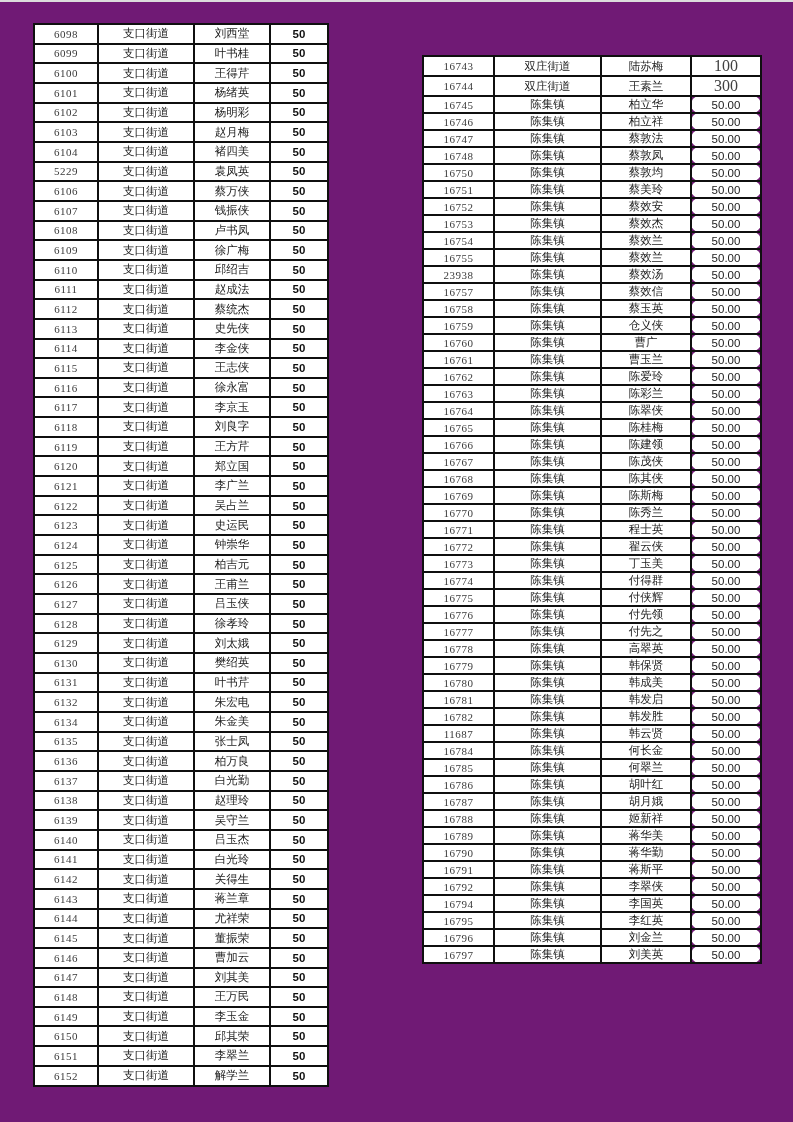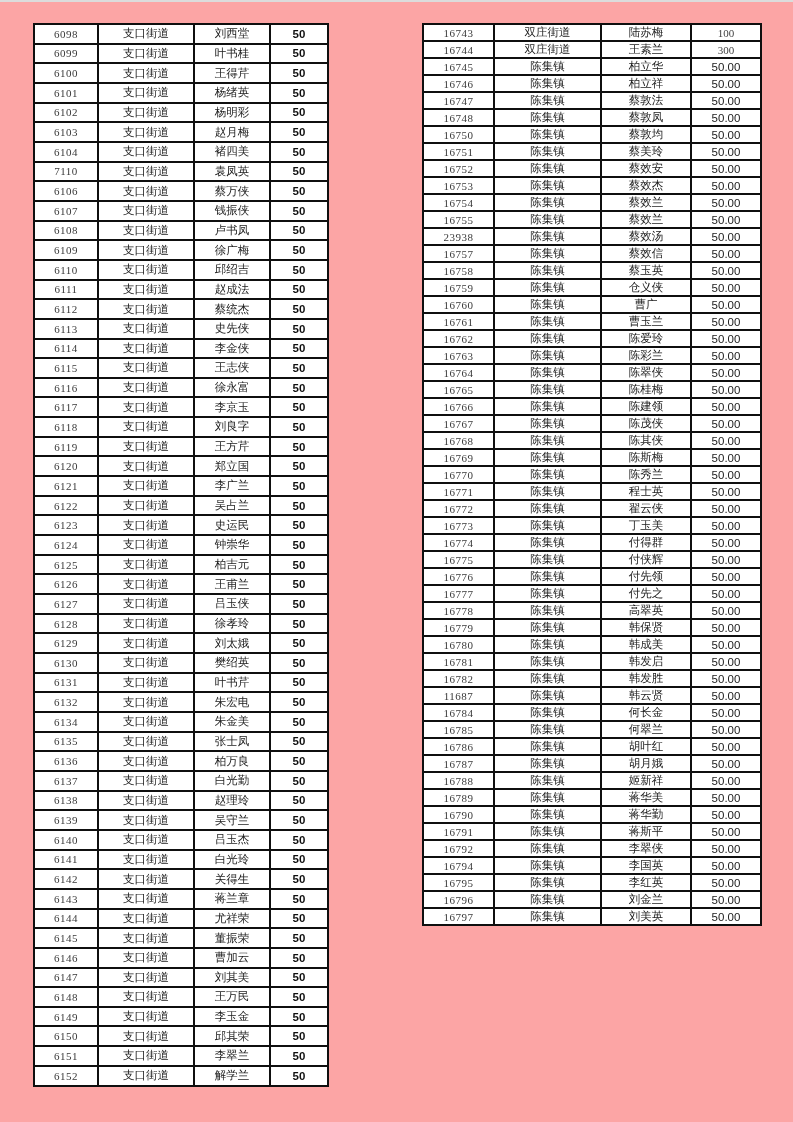--- a/index.html
+++ b/index.html
@@ -5,39 +5,39 @@
   html, body {
     margin: 0;
     padding: 0;
     background: #ffffff;
     font-family: "Liberation Serif", serif;
   }
   .page {
     position: relative;
     width: 793px;
     height: 1122px;
-    background: #fca5a5;
+    background: #701a75;
     overflow: hidden;
   }
   .scan-edge {
     position: absolute;
     top: 0;
     left: 0;
     width: 100%;
     height: 2px;
     background: #dcdcdc;
   }
   table.roster-table {
     position: absolute;
     top: 23px;
     border-collapse: collapse;
     table-layout: fixed;
   }
   table.roster-table.left  { left: 33px;  width: 294px; height: 1064px; }
-  table.roster-table.right { left: 422px; width: 338px; height: 828px; }
+  table.roster-table.right { left: 422px; width: 338px; height: 828px; margin-top: 32px; }
   .roster-table td {
     border: 2px solid #0f0f0f;
     text-align: center;
     vertical-align: middle;
     padding: 0;
     overflow: hidden;
     white-space: nowrap;
     background: #ffffff;
   }
   td.id-cell {
@@ -53,27 +53,28 @@
   }
   td.amount-cell.amt-bold {
     font-family: "Liberation Sans", sans-serif;
     font-weight: 700;
     font-size: 11.5px;
     color: #101010;
     margin-left: 32px;
   }
   td.amount-cell.amt-serif {
     font-family: "Liberation Serif", serif;
-    font-size: 11px;
+    font-size: 16px;
     color: #3f3f3f;
   }
   td.amount-cell.amt-sans {
     font-family: "Liberation Sans", sans-serif;
     font-size: 11.5px;
     color: #222222;
+    border-radius: 9px;
   }
 </style>
 </head>
 <body>
 
 <div class="page">
   <div class="scan-edge"></div>
 
   <table class="roster-table left">
     <colgroup>
@@ -119,21 +120,21 @@
           <td class="name-cell">赵月梅</td>
           <td class="amount-cell amt-bold">50</td>
         </tr>
         <tr>
           <td class="id-cell">6104</td>
           <td class="district-cell">支口街道</td>
           <td class="name-cell">褚四美</td>
           <td class="amount-cell amt-bold">50</td>
         </tr>
         <tr>
-          <td class="id-cell">7110</td>
+          <td class="id-cell">5229</td>
           <td class="district-cell">支口街道</td>
           <td class="name-cell">袁凤英</td>
           <td class="amount-cell amt-bold">50</td>
         </tr>
         <tr>
           <td class="id-cell">6106</td>
           <td class="district-cell">支口街道</td>
           <td class="name-cell">蔡万侠</td>
           <td class="amount-cell amt-bold">50</td>
         </tr>

